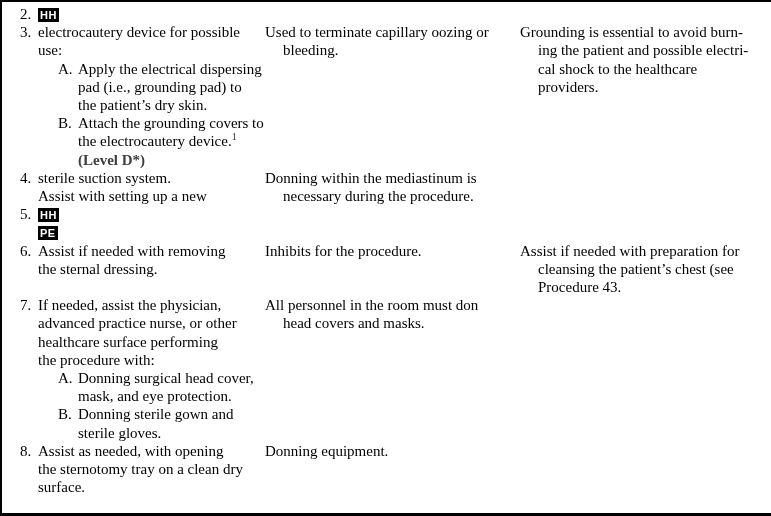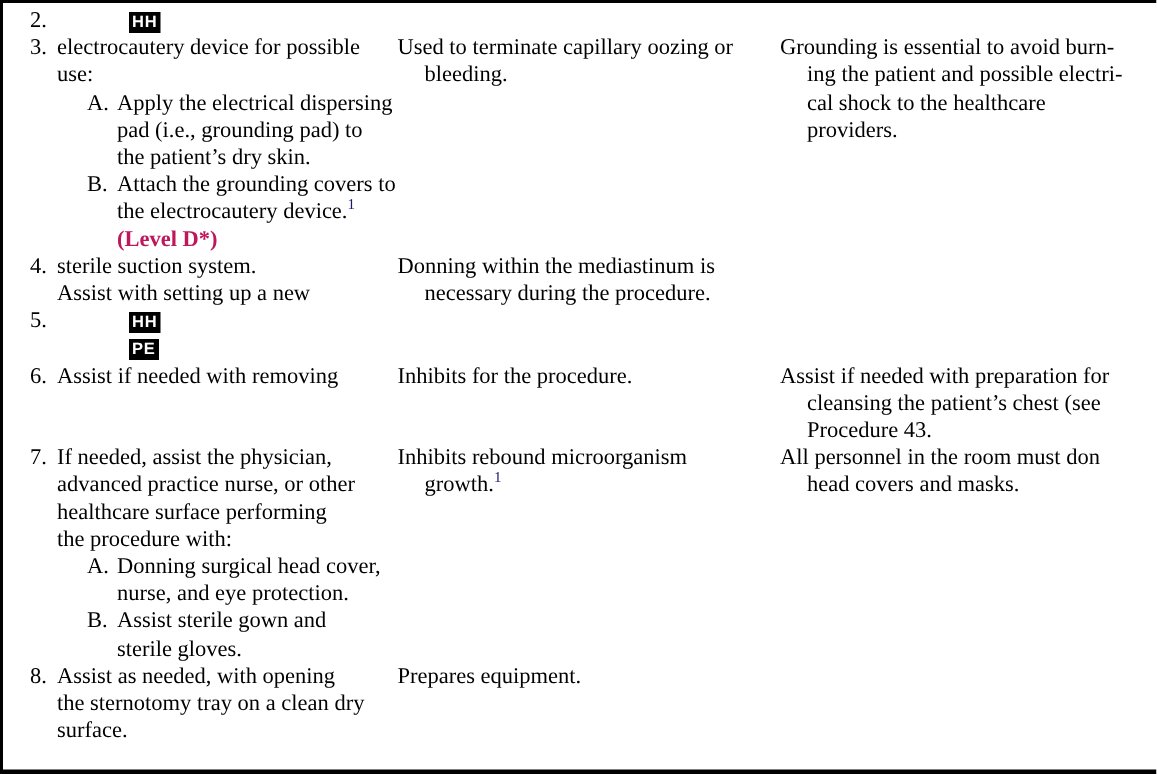--- a/index.html
+++ b/index.html
@@ -26,31 +26,31 @@
   }
   .cell { white-space: nowrap; }
   .step-cell { display: flex; padding-left: 18px; box-sizing: border-box; }
   .num { width: 18px; flex: none; }
   .step-body { flex: 1; min-width: 0; }
   .substep { display: flex; margin-left: 20px; }
   .sub-letter { width: 20px; flex: none; }
   .sub-body { flex: 1; min-width: 0; }
   .line { white-space: nowrap; }
   .cont { padding-left: 18px; }
-  .icon-line { line-height: 18.2px; margin-left: 48px; }
+  .icon-line { line-height: 18.2px; }
   .manual-icon {
     display: inline-block;
     background: #000000; color: #ffffff;
     font-family: "Liberation Sans", "DejaVu Sans", sans-serif;
     font-weight: bold; font-size: 11px; line-height: 13px;
     padding: 1px 2px 0 2px;
     letter-spacing: 0.5px;
     vertical-align: baseline;
   }
-  .level-line { font-weight: bold; color: #be185d; }
+  .level-line { font-weight: bold; color: #404040; }
   sup.ref {
     color: #1b1b6d; font-size: 10px; line-height: 0;
     vertical-align: super;
   }
 </style>
 </head>
 <body>
 
 <div class="page">
 
@@ -126,20 +126,21 @@
     </div>
     <div class="cell"></div>
     <div class="cell"></div>
   </div>
 
   <div class="row">
     <div class="cell step-cell">
       <span class="num">6.</span>
       <div class="step-body">
         <div class="line">Assist if needed with removing</div>
+        <div class="line">the sternal dressing.</div>
       </div>
     </div>
     <div class="cell">
       <div class="line">Inhibits for the procedure.</div>
     </div>
     <div class="cell">
       <div class="line">Assist if needed with preparation for</div>
       <div class="line cont">cleansing the patient’s chest (see</div>
       <div class="line cont">Procedure 43.</div>
     </div>
@@ -150,50 +151,46 @@
       <span class="num">7.</span>
       <div class="step-body">
         <div class="line">If needed, assist the physician,</div>
         <div class="line">advanced practice nurse, or other</div>
         <div class="line">healthcare surface performing</div>
         <div class="line">the procedure with:</div>
         <div class="substep">
           <span class="sub-letter">A.</span>
           <div class="sub-body">
             <div class="line">Donning surgical head cover,</div>
-            <div class="line">nurse, and eye protection.</div>
+            <div class="line">mask, and eye protection.</div>
           </div>
         </div>
         <div class="substep">
           <span class="sub-letter">B.</span>
           <div class="sub-body">
-            <div class="line">Assist sterile gown and</div>
+            <div class="line">Donning sterile gown and</div>
             <div class="line">sterile gloves.</div>
           </div>
         </div>
       </div>
-    </div>
-    <div class="cell">
-      <div class="line">Inhibits rebound microorganism</div>
-      <div class="line cont"><span>growth.</span><sup class="ref">1</sup></div>
     </div>
     <div class="cell">
       <div class="line">All personnel in the room must don</div>
       <div class="line cont">head covers and masks.</div>
     </div>
   </div>
 
   <div class="row">
     <div class="cell step-cell">
       <span class="num">8.</span>
       <div class="step-body">
         <div class="line">Assist as needed, with opening</div>
         <div class="line">the sternotomy tray on a clean dry</div>
         <div class="line">surface.</div>
       </div>
     </div>
     <div class="cell">
-      <div class="line">Prepares equipment.</div>
+      <div class="line">Donning equipment.</div>
     </div>
     <div class="cell"></div>
   </div>
 
 </div>
 
 </body></html>

